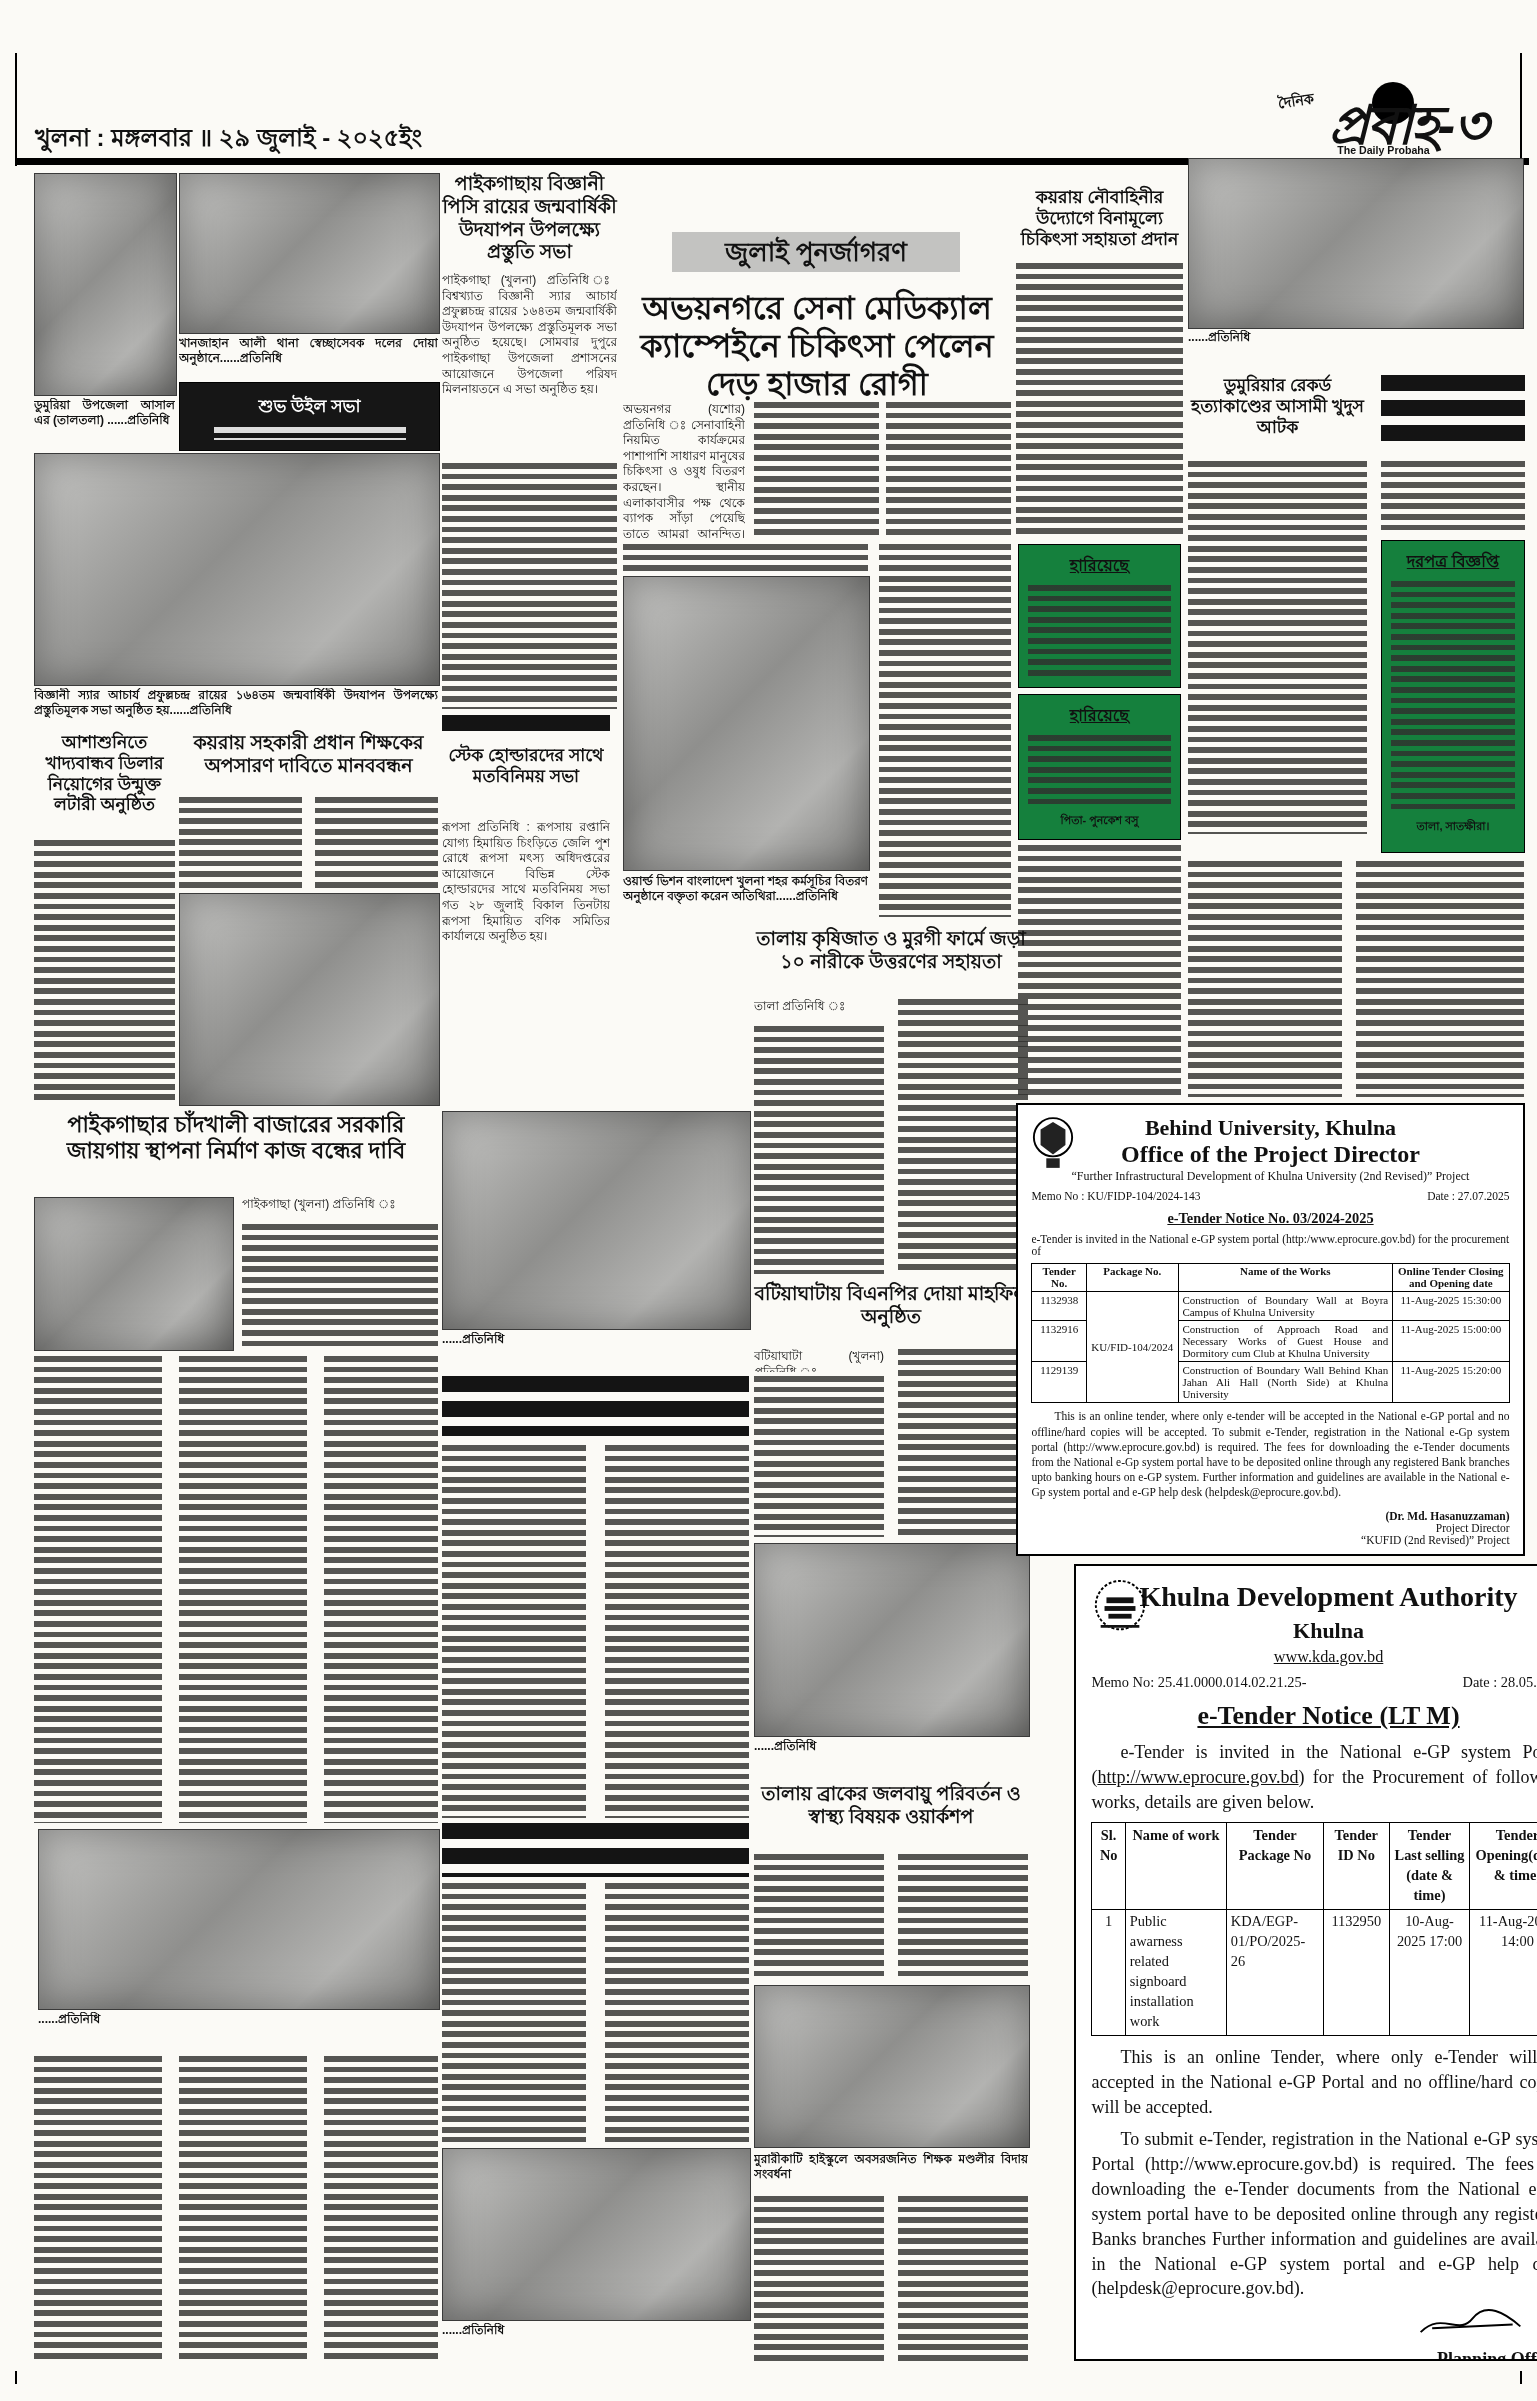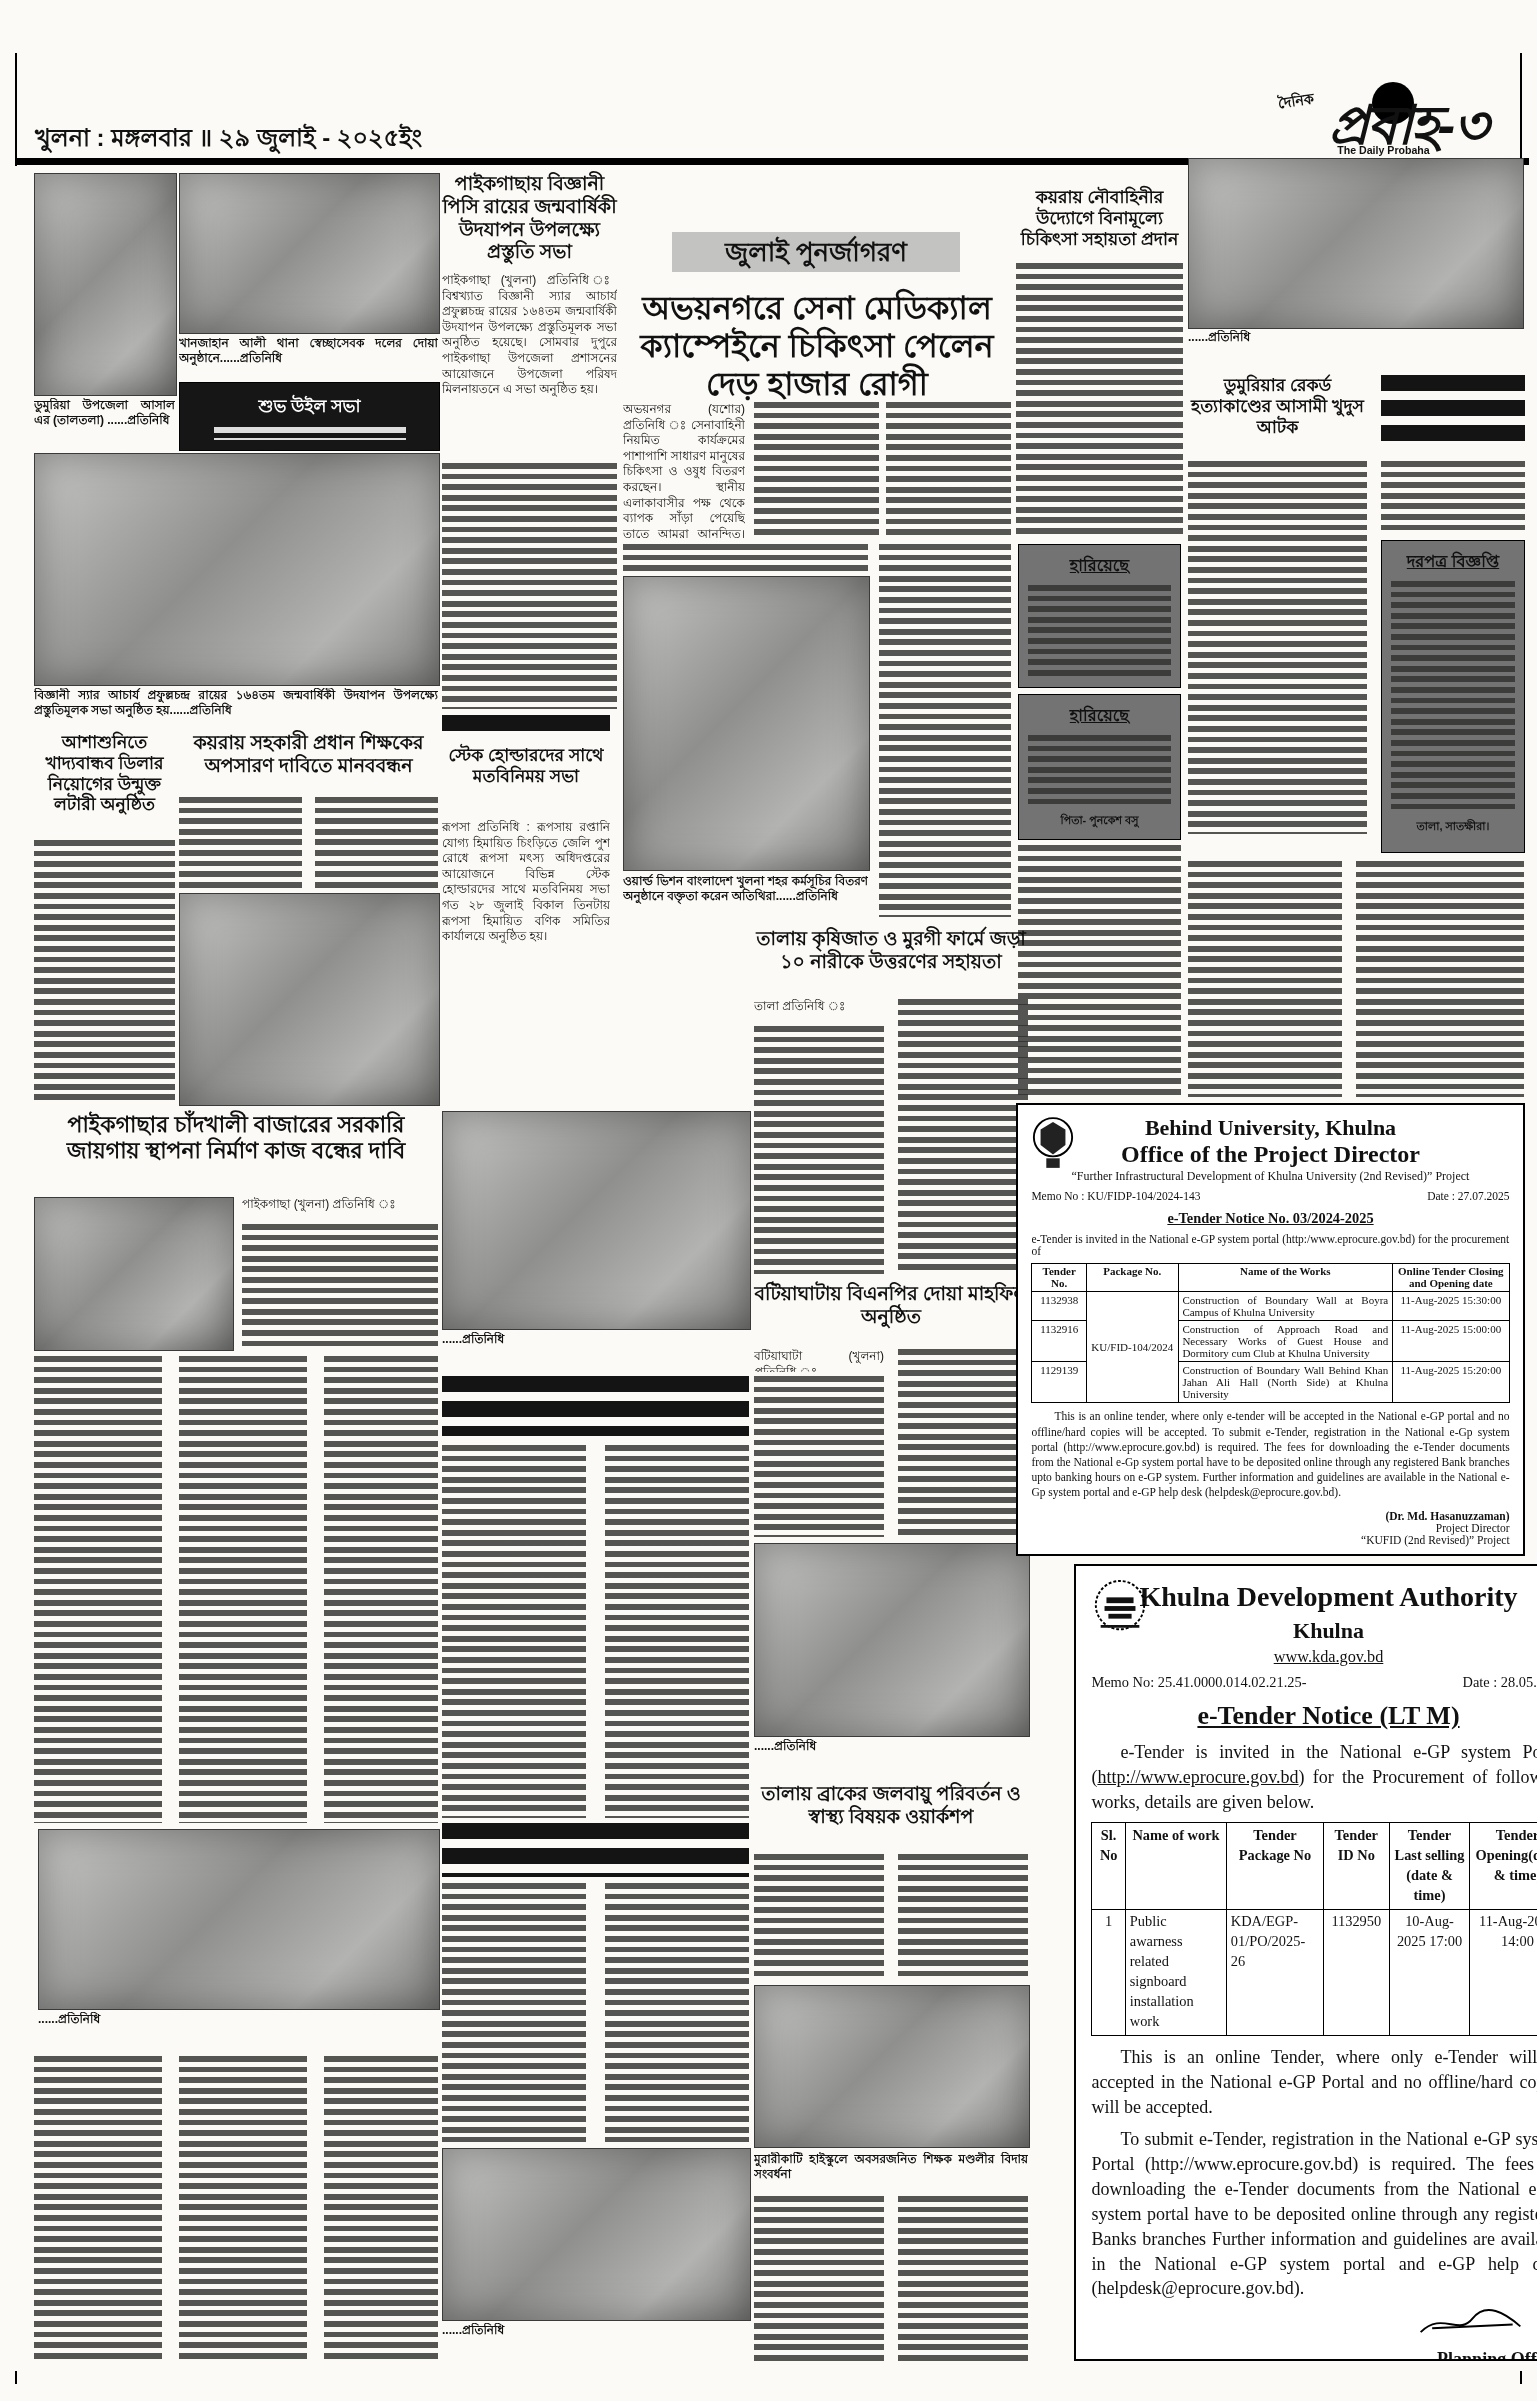--- a/index.html
+++ b/index.html
@@ -11,21 +11,21 @@
   .sim{background-image:repeating-linear-gradient(180deg,#30302e 0 5.8px,rgba(0,0,0,0) 5.8px 10.6px);opacity:.82;}
   .sim-head{background-image:repeating-linear-gradient(180deg,#000 0 16.3px,rgba(0,0,0,0) 16.3px 25px);opacity:.92;}
   .sim-w{background-image:repeating-linear-gradient(180deg,#f3f3f3 0 5.8px,rgba(0,0,0,0) 5.8px 10.6px);opacity:.9;}
   .headline{font-weight:800;text-align:center;line-height:1.2;letter-spacing:0;}
   .h-sm{font-size:17.3px;} .h-md{font-size:19px;} .h-lg{font-size:22px;} .h-xl{font-size:32px;line-height:1.18;}
   .lead{font-size:12px;line-height:1.3;text-align:justify;overflow:hidden;}
   .caption{font-size:12px;font-weight:700;line-height:1.25;text-align:justify;overflow:hidden;}
   .rule{background:#000;}
   .darkad{background:#161616;border:1px solid #000;color:#fff;display:flex;flex-direction:column;
           align-items:center;justify-content:center;gap:5.8px;}
-  .boxed{border:1.9px solid #000;background:#737373;padding:7.7px 8.6px;box-sizing:border-box;overflow:hidden;}
+  .boxed{border:1.9px solid #000;background:#15803d;padding:7.7px 8.6px;box-sizing:border-box;overflow:hidden;}
   .boxtitle{font-weight:800;text-decoration:underline;text-align:center;font-size:16.3px;margin-bottom:5.8px;}
   .notice{border:2.4px solid #000;background:#fff;box-sizing:border-box;overflow:hidden;
           font-family:"Liberation Serif", serif;}
   .ku{padding:9.6px 13.4px;font-size:11.5px;}
   .kda{padding:11.5px 15.4px;font-size:18px;line-height:1.38;}
   .n-center{text-align:center;}
   table{border-collapse:collapse;width:100%;}
   .ku table{font-size:11px;} .ku td,.ku th{border:1px solid #000;padding:1.9px 3.8px;vertical-align:top;}
   .kda table{font-size:14.4px;} .kda td,.kda th{border:1.4px solid #000;padding:2.9px 3.8px;vertical-align:top;}
   th{font-weight:700;}

